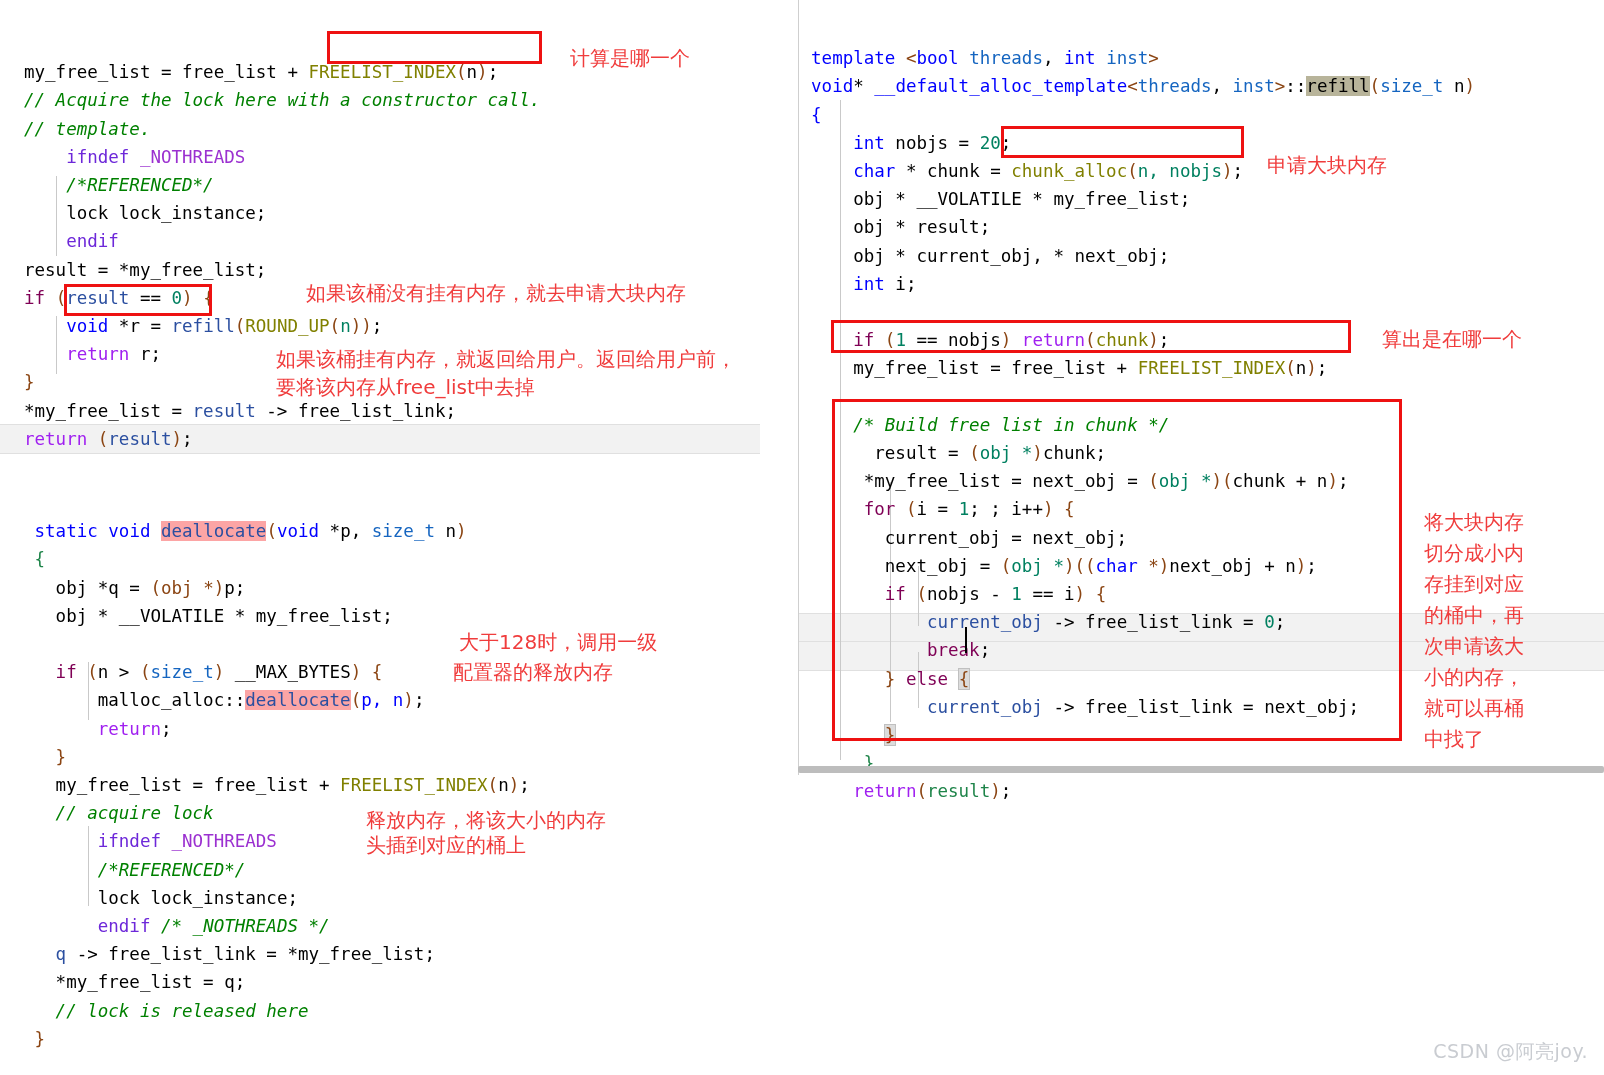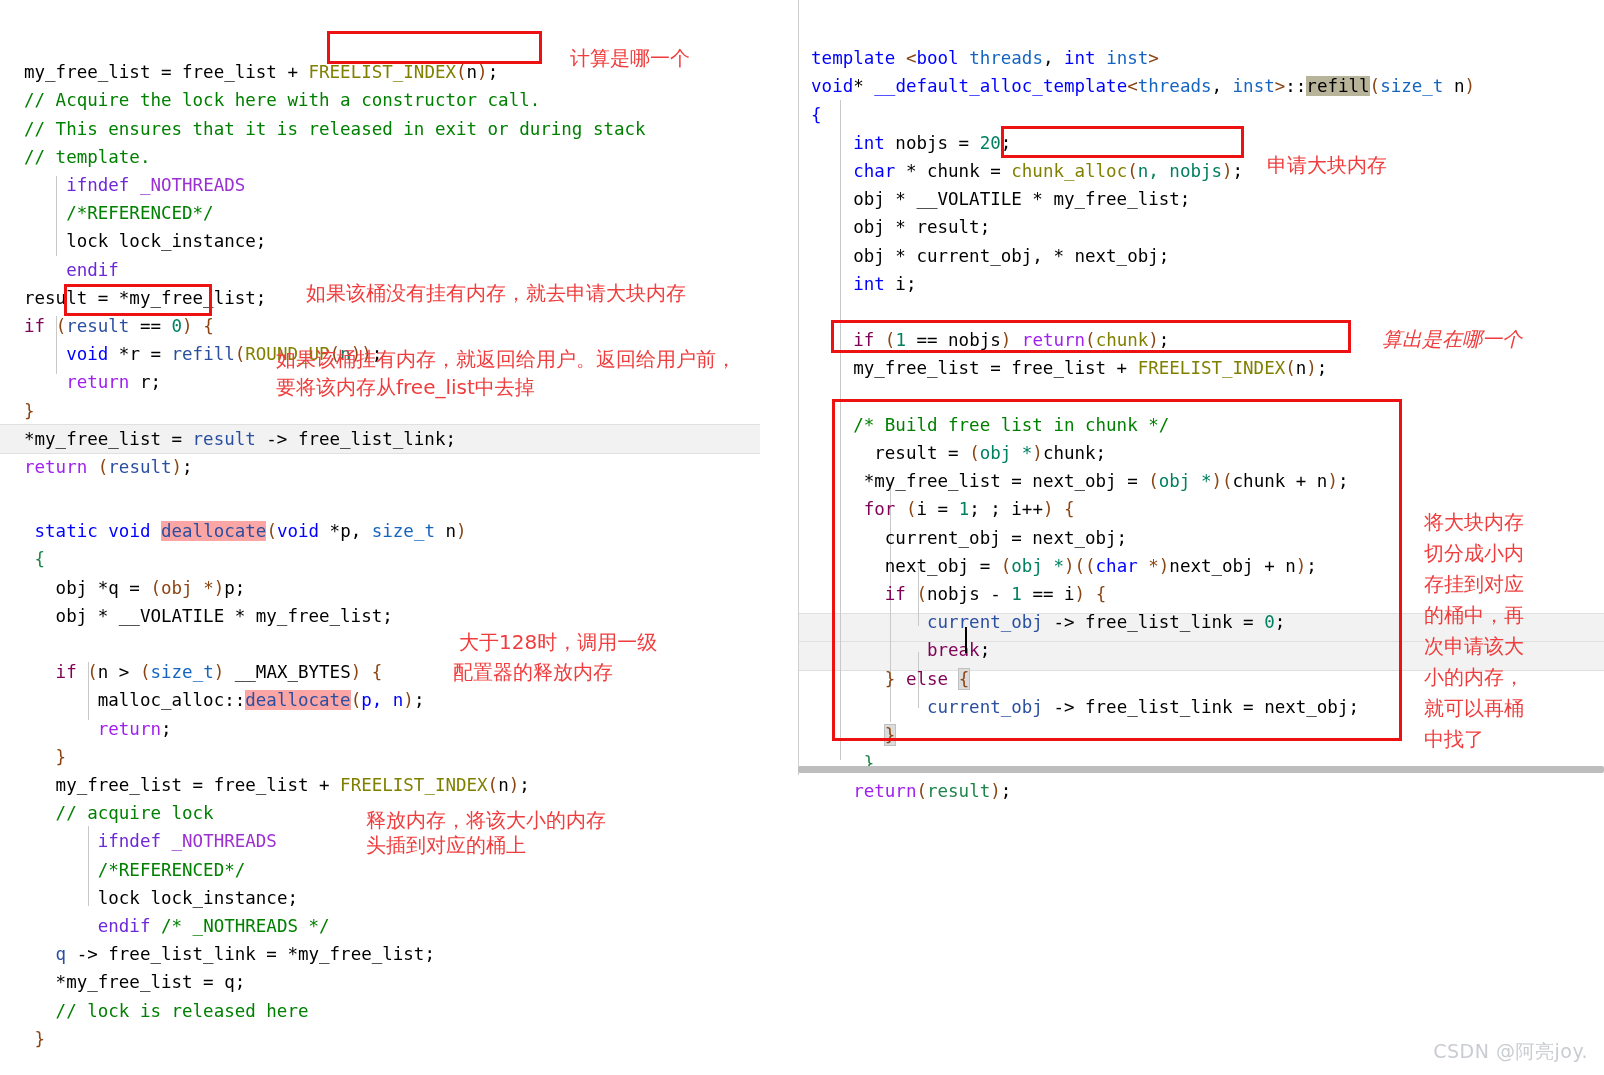--- a/index.html
+++ b/index.html
@@ -15,21 +15,21 @@
   .code{
     font-family:"DejaVu Sans Mono","Liberation Mono",monospace;
     font-size:17.5px;line-height:28.2px;white-space:pre;
   }
 
   
   .t-plain  {color:#000000;}
   .t-kw     {color:#0000ff;}          
   .t-ctl    {color:#7f0055;}          
   .t-ctl2   {color:#a020f0;}
-  .t-cmt    {color:#008000;}          
+  .t-cmt    {color:#008000;font-style:italic;}          
   .t-fn     {color:#808000;}          
   .t-punct  {color:#8b4513;}          
   .t-num    {color:#008060;}          
   .t-var    {color:#2b4fa0;}          
   .t-gray   {color:#6d28d9;}          
   .t-purple {color:#9b30d0;}          
   .t-type   {color:#1565c0;}          
   .t-green  {color:#1e8449;}          
 
   .hl-sel  {background:#fca5a5;}       
@@ -74,21 +74,20 @@
   <div class="lineband" style="top:424px;left:0;width:760px;"></div>
 
   <div class="guide" style="left:56px;top:176px;height:80px;"></div>
   <div class="guide" style="left:56px;top:316px;height:58px;"></div>
   <div class="guide" style="left:88px;top:662px;height:58px;"></div>
   <div class="guide" style="left:88px;top:826px;height:80px;"></div>
 
   <div class="codeblock code" style="left:24px;top:30px;">
 <span><span class="t-plain">my_free_list = free_list + </span><span class="t-fn">FREELIST_INDEX</span><span class="t-punct">(</span><span class="t-plain">n</span><span class="t-punct">)</span><span class="t-plain">;</span>
 </span><span class="t-cmt">// Acquire the lock here with a constructor call.
-</span><span class="t-cmt">// This ensures that it is released in exit or during stack
 </span><span class="t-cmt">// template.
 </span><span>    <span class="t-gray">ifndef </span><span class="t-purple">_NOTHREADS</span>
 </span><span>    <span class="t-cmt">/*REFERENCED*/</span>
 </span><span>    <span class="t-plain">lock lock_instance;</span>
 </span><span>    <span class="t-gray">endif</span>
 </span><span><span class="t-plain">result = *my_free_list;</span>
 </span><span><span class="t-ctl">if</span><span class="t-plain"> </span><span class="t-punct">(</span><span class="t-var">result</span><span class="t-plain"> == </span><span class="t-num">0</span><span class="t-punct">)</span><span class="t-plain"> </span><span class="t-punct">{</span>
 </span><span>    <span class="t-kw">void</span><span class="t-plain"> *r = </span><span class="t-var">refill</span><span class="t-punct">(</span><span class="t-fn">ROUND_UP</span><span class="t-punct">(</span><span class="t-num">n</span><span class="t-punct">))</span><span class="t-plain">;</span>
 </span><span>    <span class="t-ctl2">return</span><span class="t-plain"> r;</span>
 </span><span><span class="t-punct">}</span>
@@ -185,21 +184,21 @@
 <div class="note big" style="left:276px;top:373px;">要将该内存从free_list中去掉</div>
 
 <div class="note big" style="left:459px;top:628px;">大于128时，调用一级</div>
 <div class="note big" style="left:453px;top:658px;">配置器的释放内存</div>
 
 <div class="note big" style="left:366px;top:806px;">释放内存，将该大小的内存</div>
 <div class="note big" style="left:366px;top:831px;">头插到对应的桶上</div>
 
 <div class="note big" style="left:1267px;top:151px;">申请大块内存</div>
 
-<div class="note big" style="left:1382px;top:325px;font-style:italic;">算出是在哪一个</div>
+<div class="note big" style="left:1382px;top:325px;">算出是在哪一个</div>
 
 <div class="note big" style="left:1424px;top:507px;line-height:31px;">将大块内存
 切分成小内
 存挂到对应
 的桶中，再
 次申请该大
 小的内存，
 就可以再桶
 中找了</div>
 

